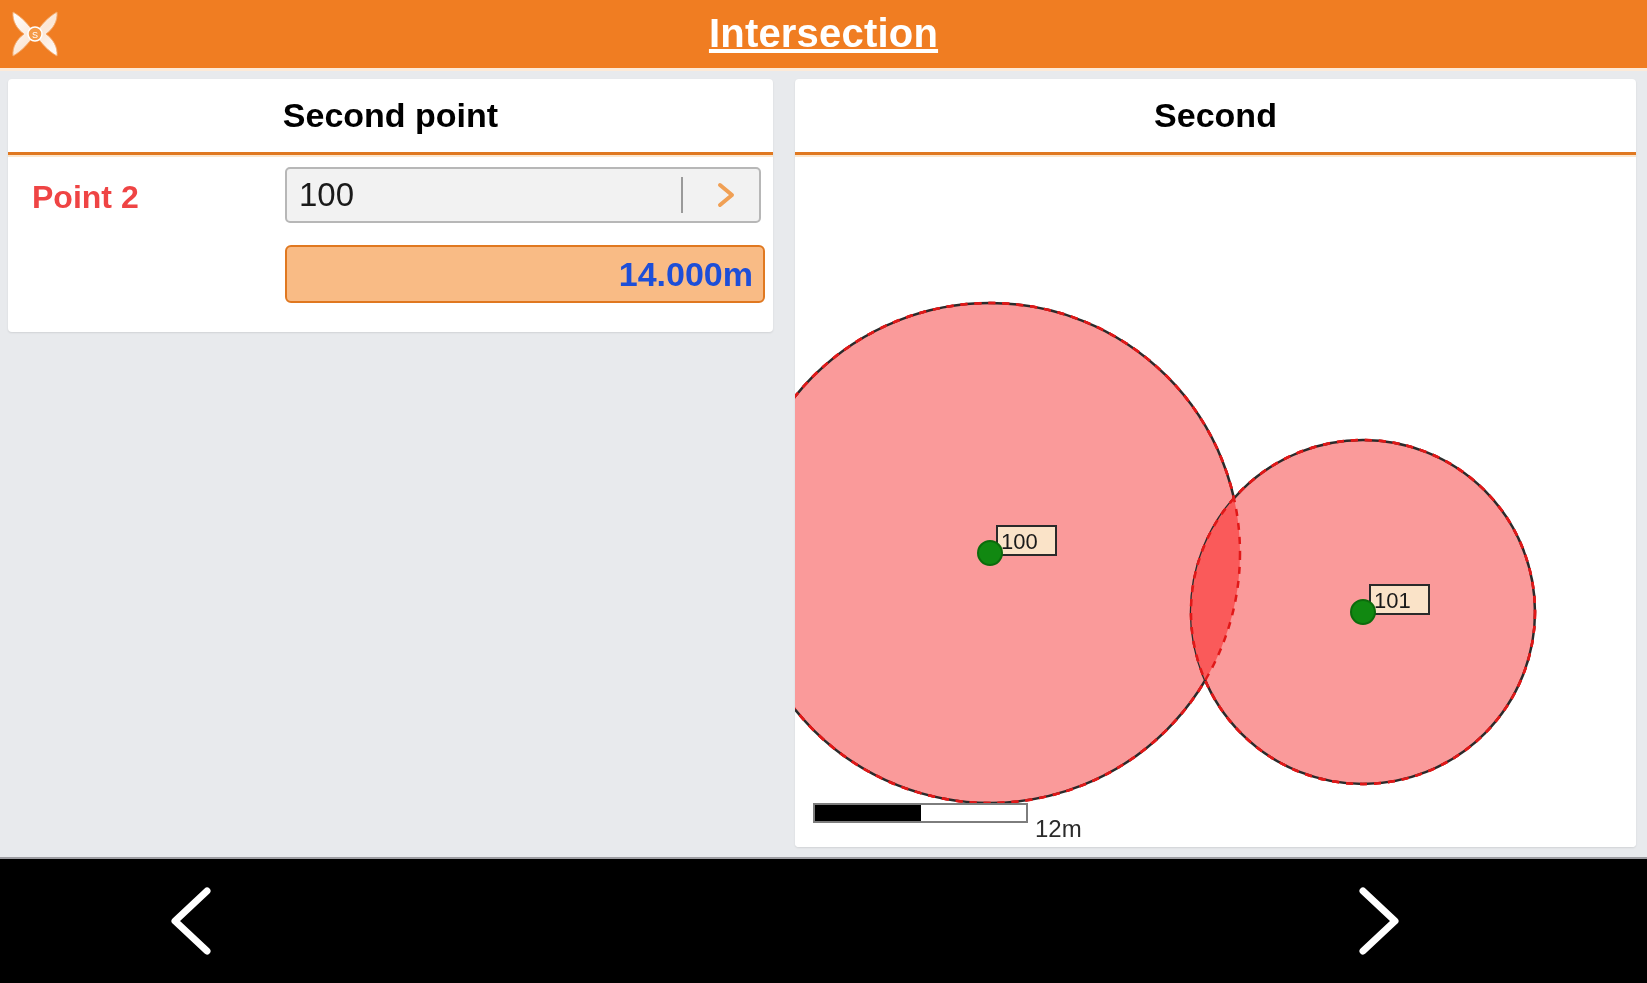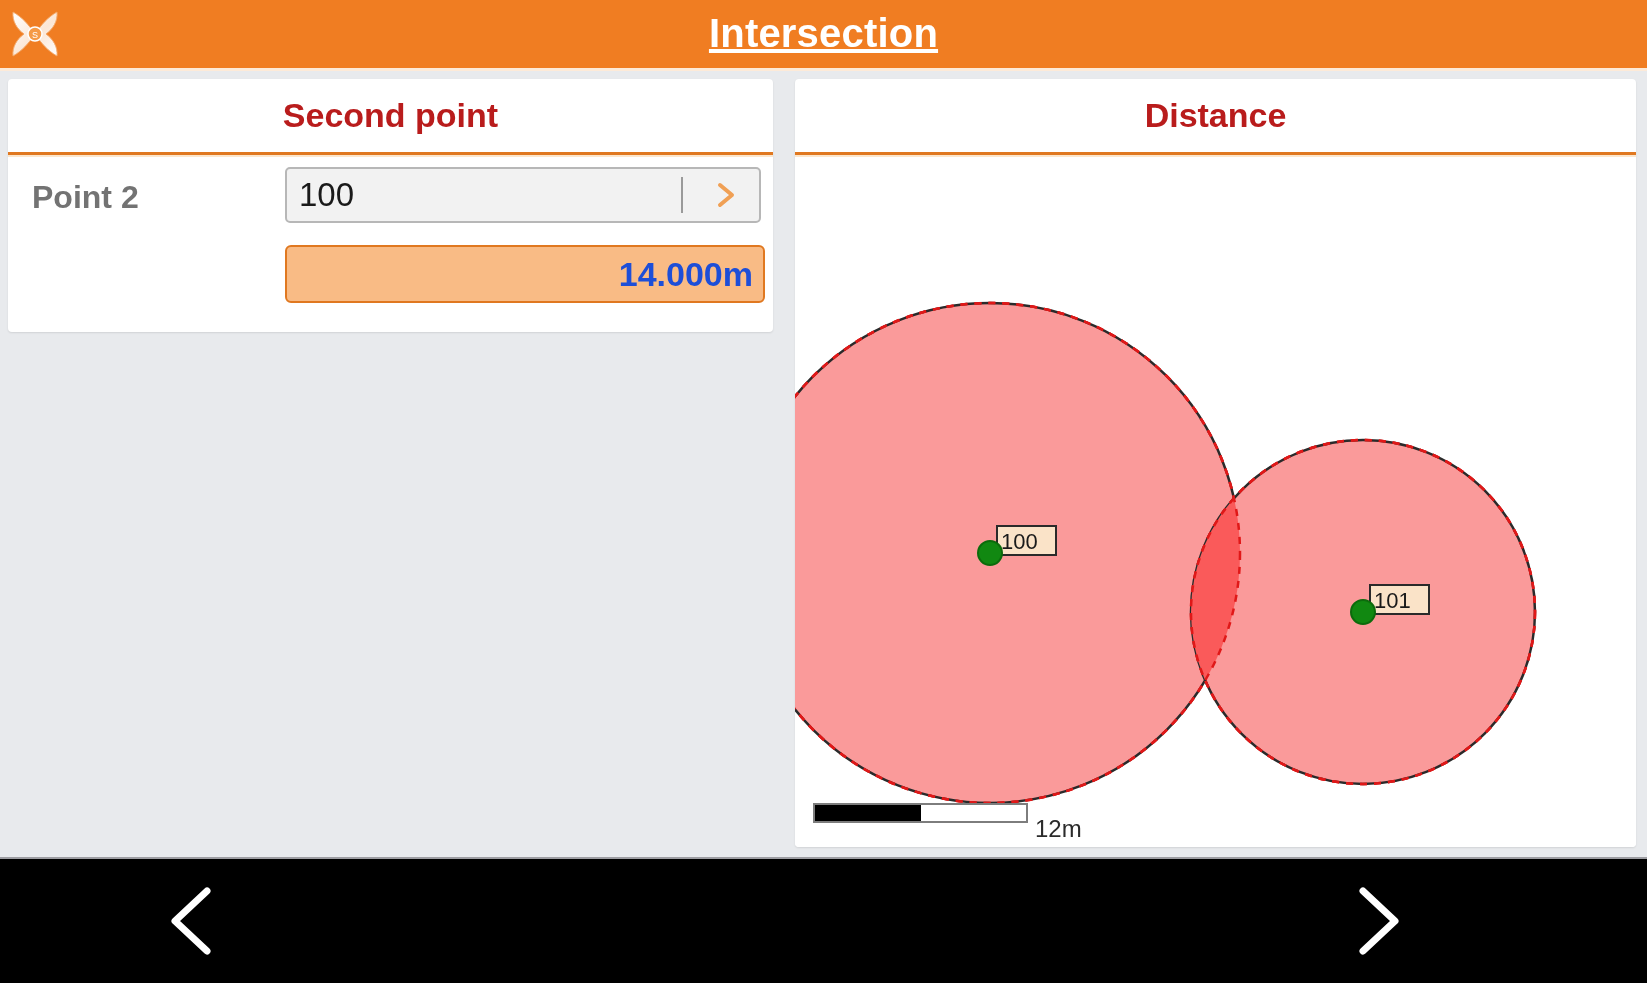--- a/index.html
+++ b/index.html
@@ -71,21 +71,21 @@
     background: #ffffff;
     border-radius: 4px;
     box-shadow: 0 1px 2px rgba(0,0,0,0.10);
     overflow: hidden;
   }
   .panel-header {
     position: relative;
     height: 73px;
     line-height: 73px;
     text-align: center;
-    color: #b91c1c;
+    color: #000000;
     font-size: 34px;
     font-weight: bold;
   }
   .panel-rule {
     position: absolute;
     left: 0;
     top: 73px;
     width: 100%;
     height: 3px;
     background: #e07820;
@@ -110,21 +110,21 @@
     height: 80px;
   }
   .row-label {
     position: absolute;
     left: 24px;
     top: 0;
     height: 80px;
     line-height: 80px;
     font-size: 32px;
     font-weight: bold;
-    color: #737373;
+    color: #ef4444;
     white-space: nowrap;
   }
 
   .field-point {
     position: absolute;
     left: 277px;
     top: 10px;
     width: 476px;
     height: 56px;
     background: #f2f2f2;
@@ -306,21 +306,21 @@
       <div class="form-row">
         <div class="field-distance">
           <div class="field-distance-value">14.000m</div>
         </div>
       </div>
 
     </div>
   </div>
 
   <div class="preview-panel">
-    <div class="panel-header">Distance</div>
+    <div class="panel-header">Second</div>
     <div class="panel-rule"></div>
 
     <div class="preview-canvas">
       <svg class="preview-svg" width="841" height="690" viewBox="0 0 841 690">
         <defs>
           <clipPath id="clipA">
             <circle id="circA-clip" cx="195" cy="396" r="250"></circle>
           </clipPath>
         </defs>
 

